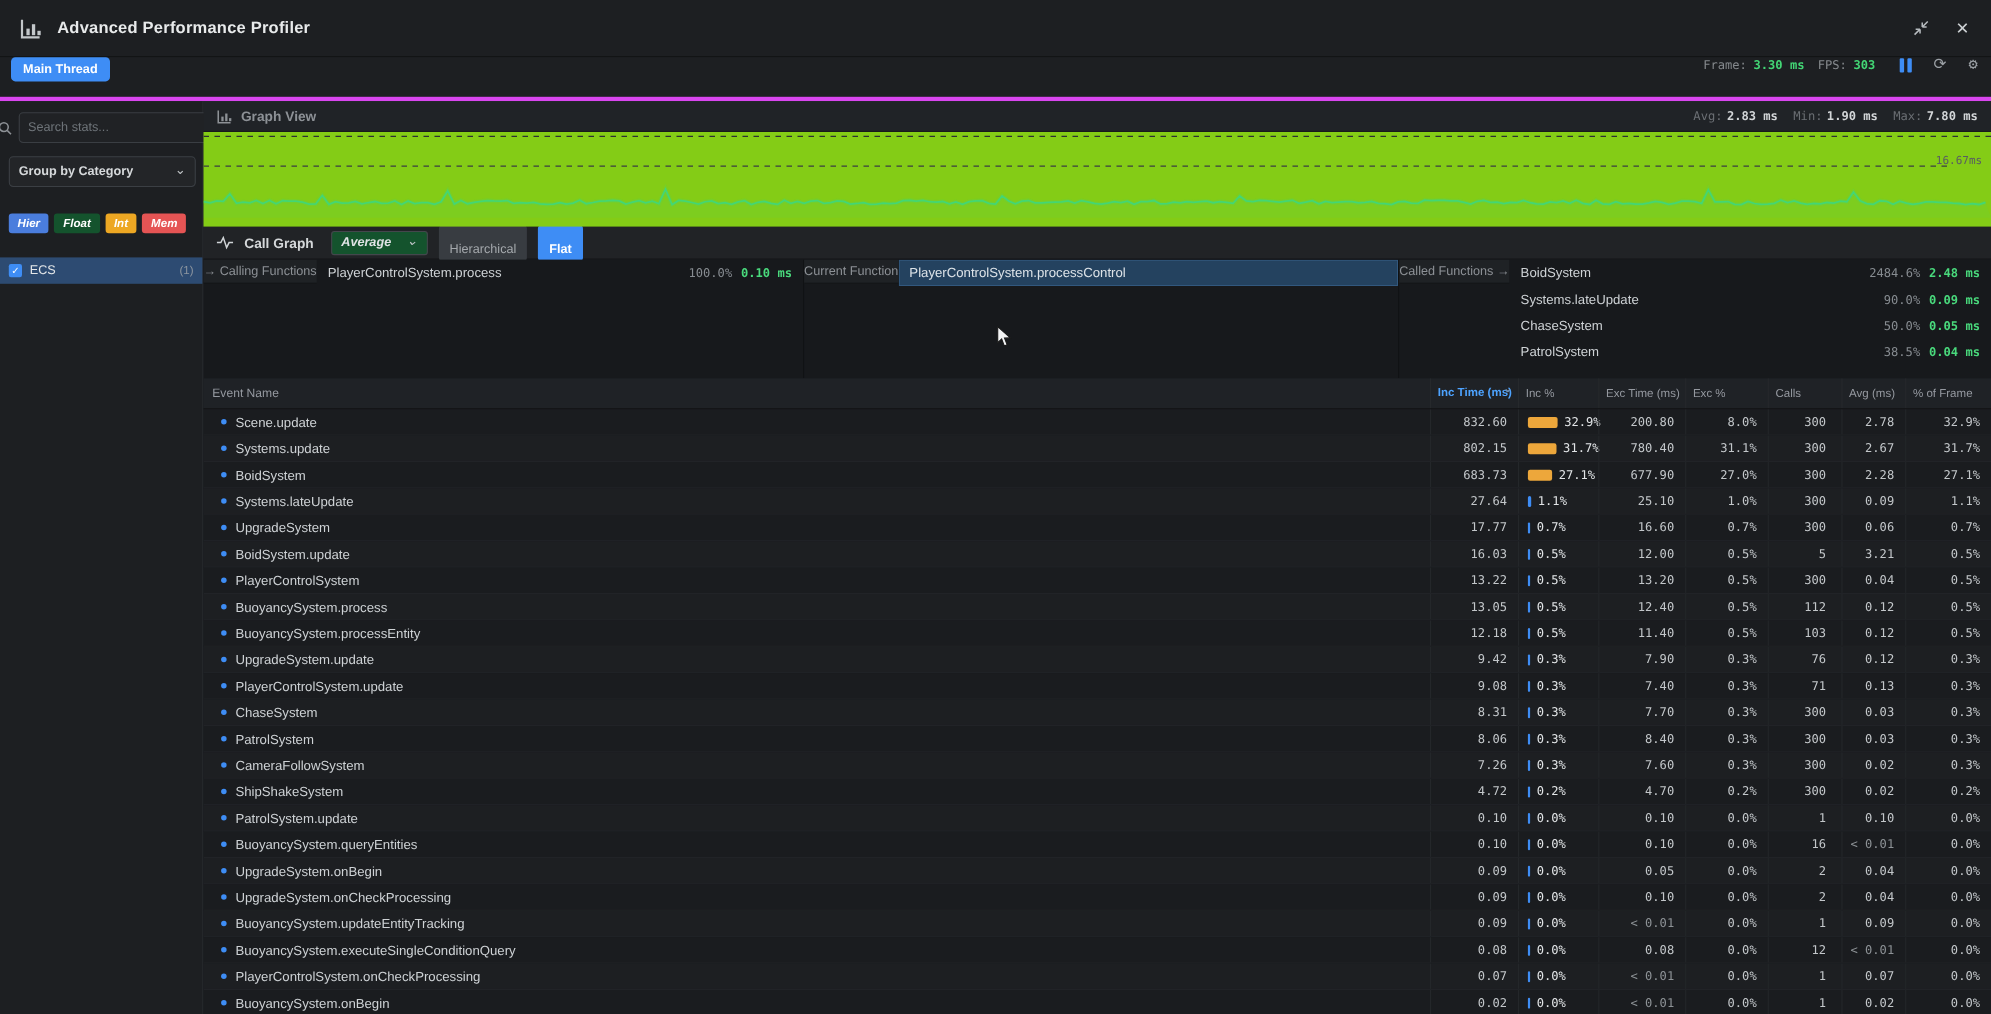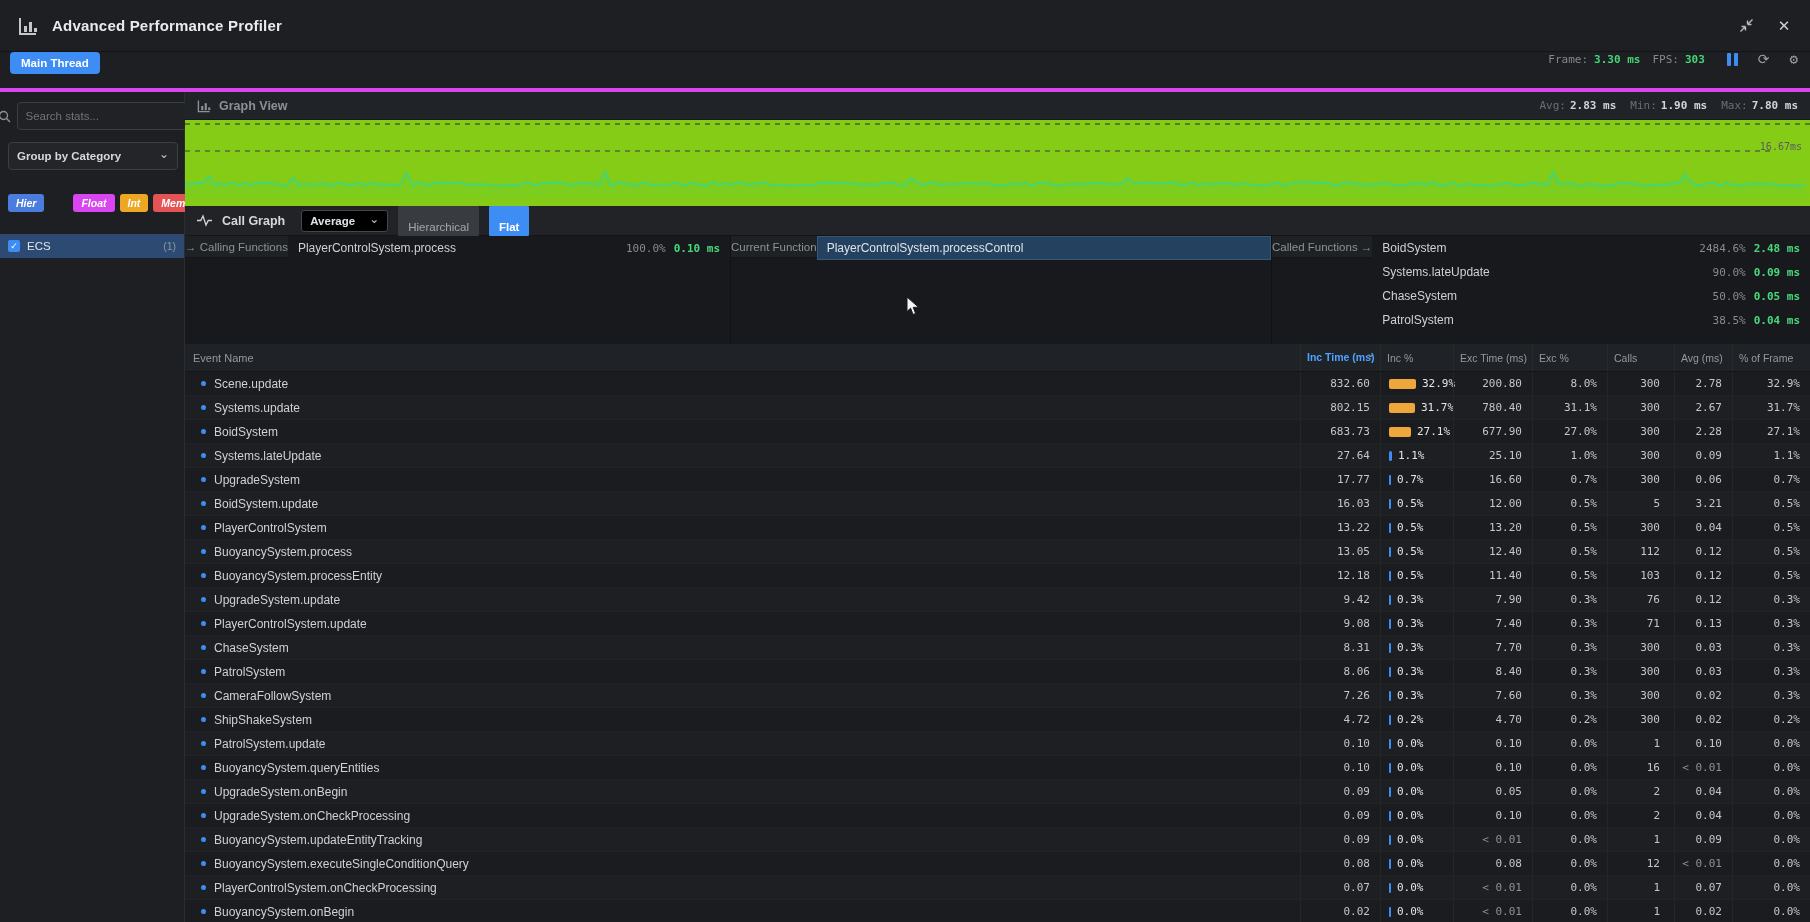--- a/index.html
+++ b/index.html
@@ -64,22 +64,22 @@
   .gh-stats .lab { color:#6b6f74; }
   .gh-stats .val { color:#d3d6d8; font-weight:700; margin-left:4px; }
   .graph-area { height:86px; background:#84cc16; position:relative; flex:0 0 auto; }
   .graph-area svg { position:absolute; inset:0; }
   .threshold-label { position:absolute; right:8px; top:21px; font-size:10px; color:#595d62; }
 
   
   .cg-toolbar { height:30px; background:#212326; border-bottom:1px solid #141517;
                 display:flex; align-items:center; padding:0 12px; gap:10px; flex:0 0 auto; }
   .cg-title { font-size:12.5px; font-weight:600; color:#d5d8da; margin-right:6px; }
-  .cg-select { height:22px; background:#000000; border:1px solid #43474c; border-radius:3px;
-               display:flex; align-items:center; padding:0 8px; gap:14px; }
+  .cg-select { height:22px; background:#14532d; border:1px solid #43474c; border-radius:3px;
+               display:flex; align-items:center; padding:0 8px; gap:14px;font-style:italic; }
   .cg-select .sel-text { font-size:11.5px; font-weight:700; color:#e0e3e5; }
   .cg-btn { height:22px; border:none; border-radius:3px; font-size:11.5px; padding:16px 10px;
             background:#383c41; color:#a4a8ac; font-family:"Liberation Sans", sans-serif; }
   .cg-btn.active { background:#3e8df5; color:#fff; font-weight:700; }
 
   
   .cg-panels { height:108px; display:grid; grid-template-columns:546px 541px 1fr;
                background:#17191c; flex:0 0 auto; overflow:hidden; }
   .cg-col { min-width:0; border-right:1px solid #101214; display:flex; flex-direction:row; }
   .cg-col:last-child { border-right:none; }
@@ -169,21 +169,21 @@
           <path d="M8.5 8.5 L12 12" stroke="#8d9196" stroke-width="1.4"></path>
         </svg>
         <input class="search-input" placeholder="Search stats..." style="">
       </div>
       <div class="select-box">
         <span class="sel-text">Group by Category</span>
         <span class="chev">⌄</span>
       </div>
       <div class="chips">
           <span class="chip" style="background: rgb(74, 125, 221);">Hier</span>
-          <span class="chip" style="background: #d946ef; margin-left: 24px;">Float</span>
+          <span class="chip" style="background: #14532d;">Float</span>
           <span class="chip" style="background: rgb(237, 167, 35);">Int</span>
           <span class="chip" style="background: rgb(229, 84, 84);">Mem</span>
         </div>
       <div class="cat-row">
         <span class="checkbox">✓</span>
         <span class="cat-label">ECS</span>
         <span class="cat-count">(1)</span>
       </div>
     </aside>
 

